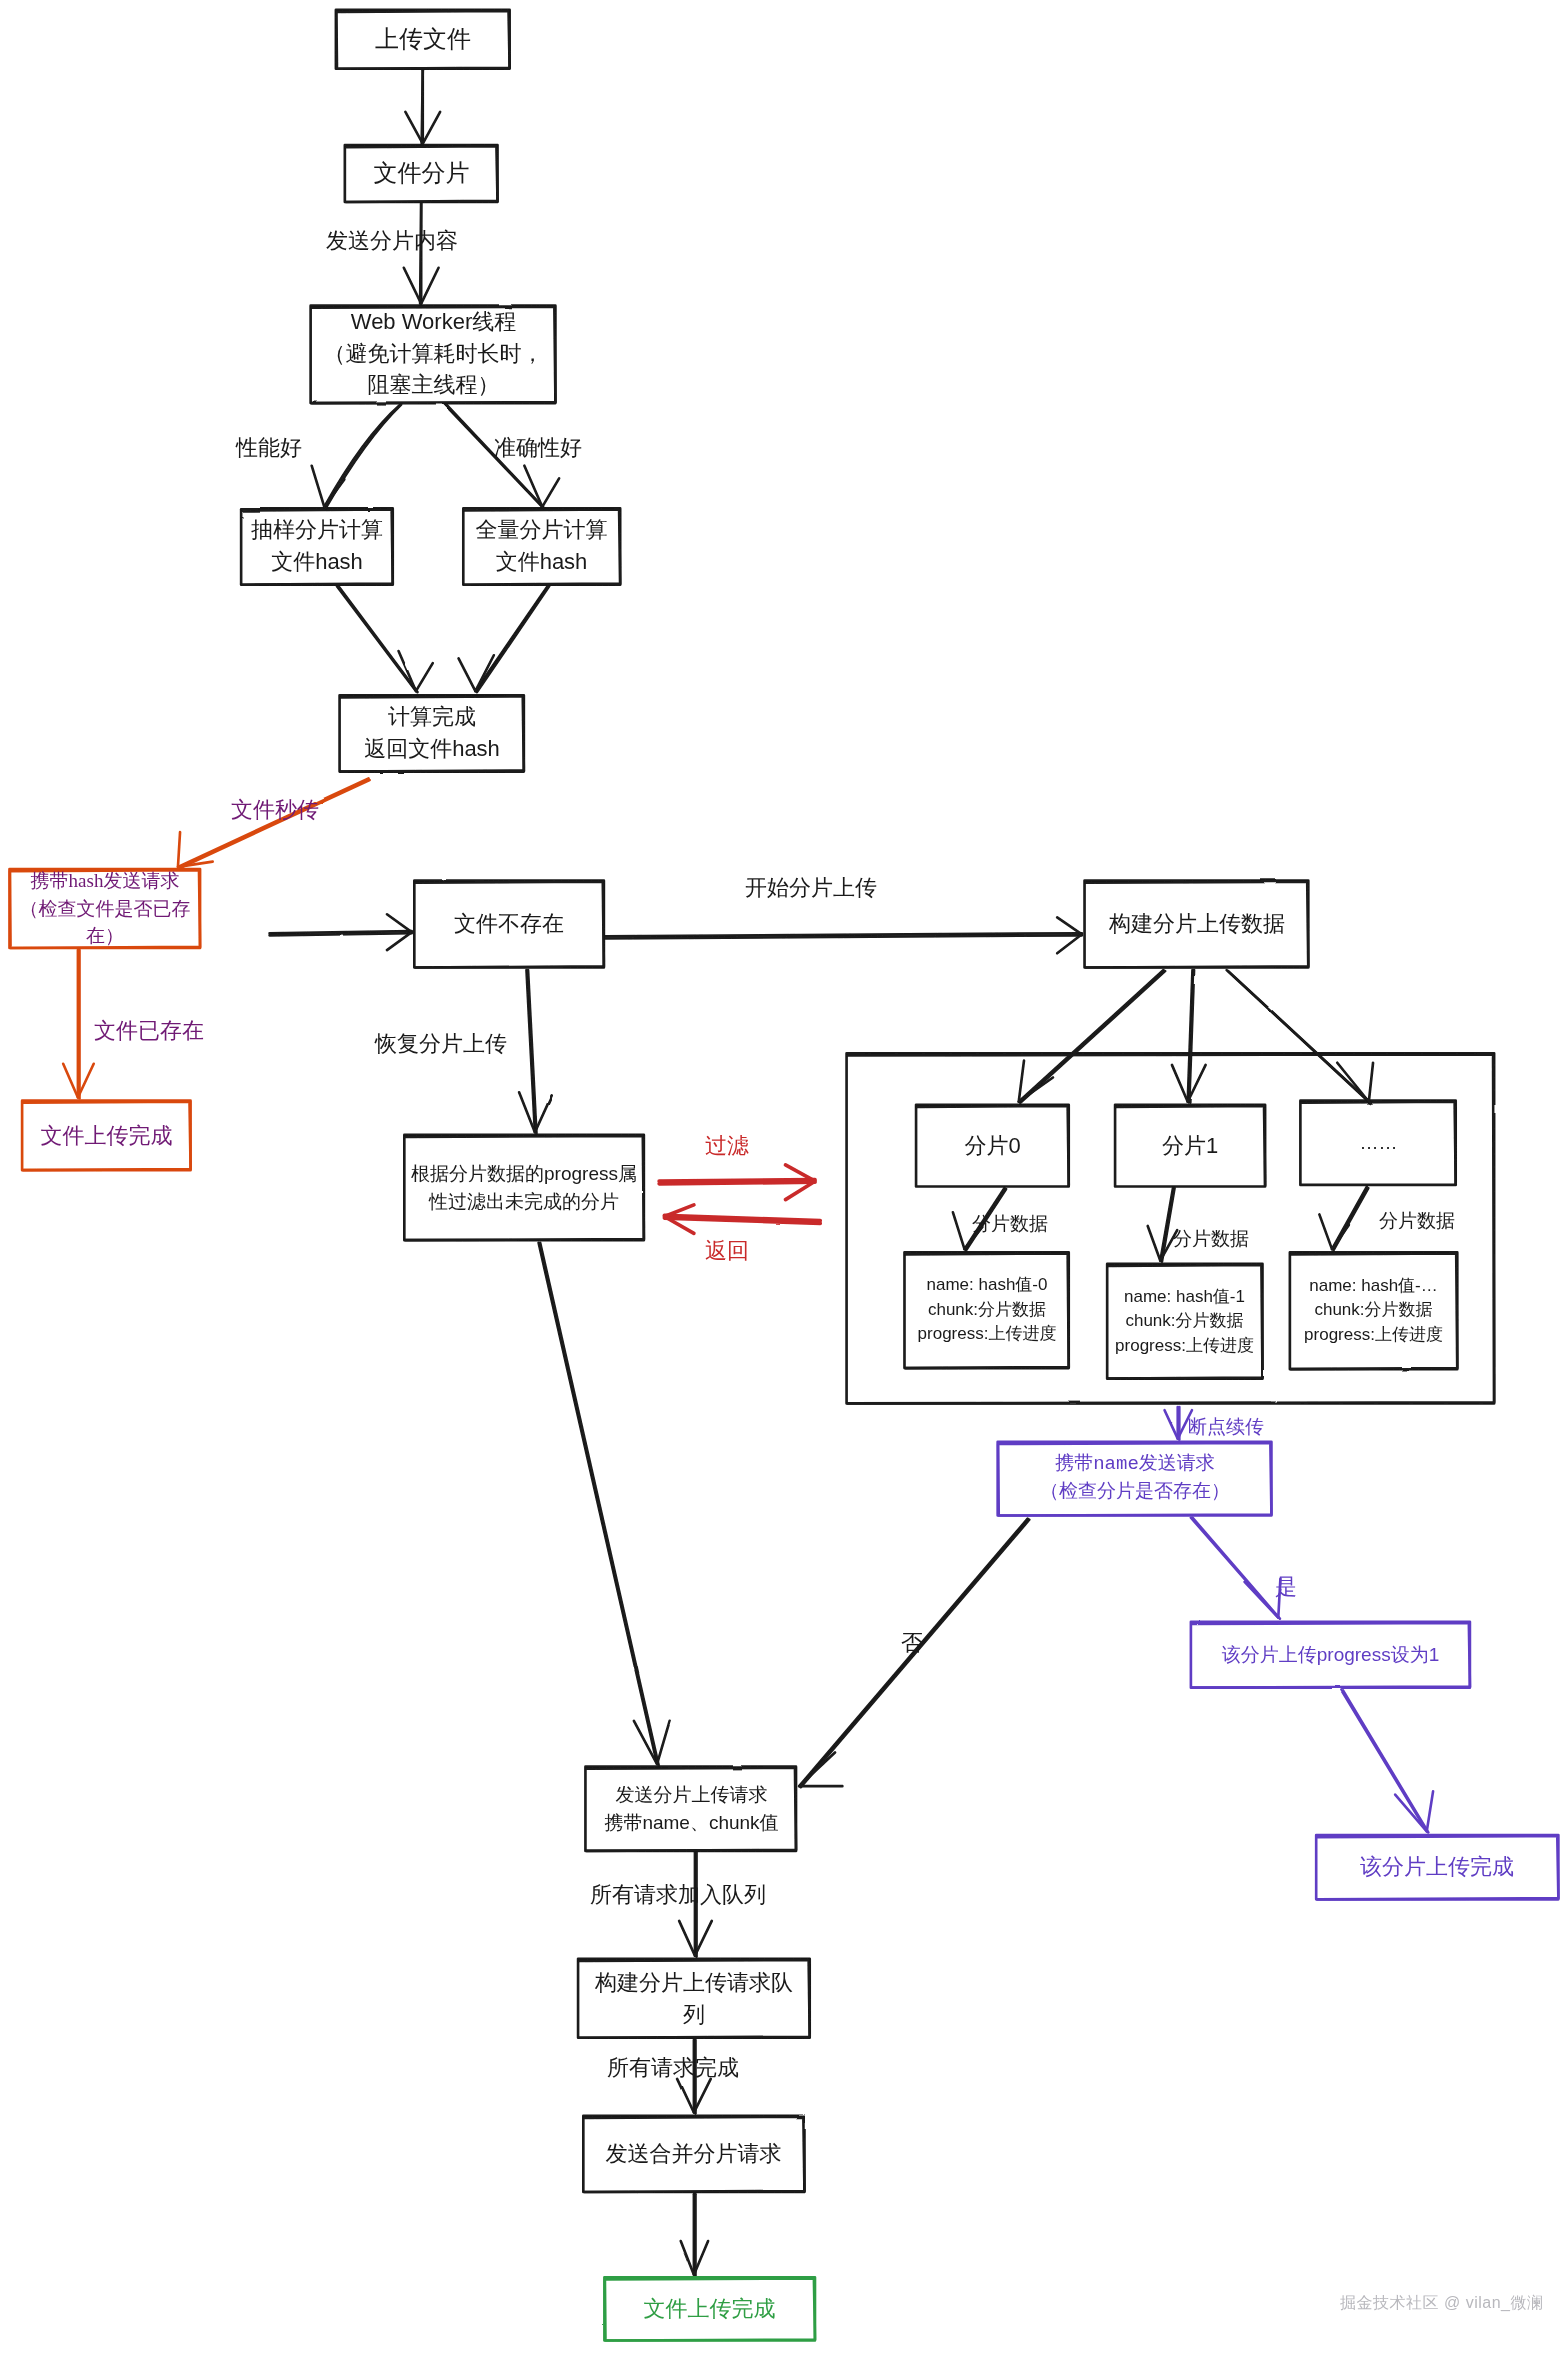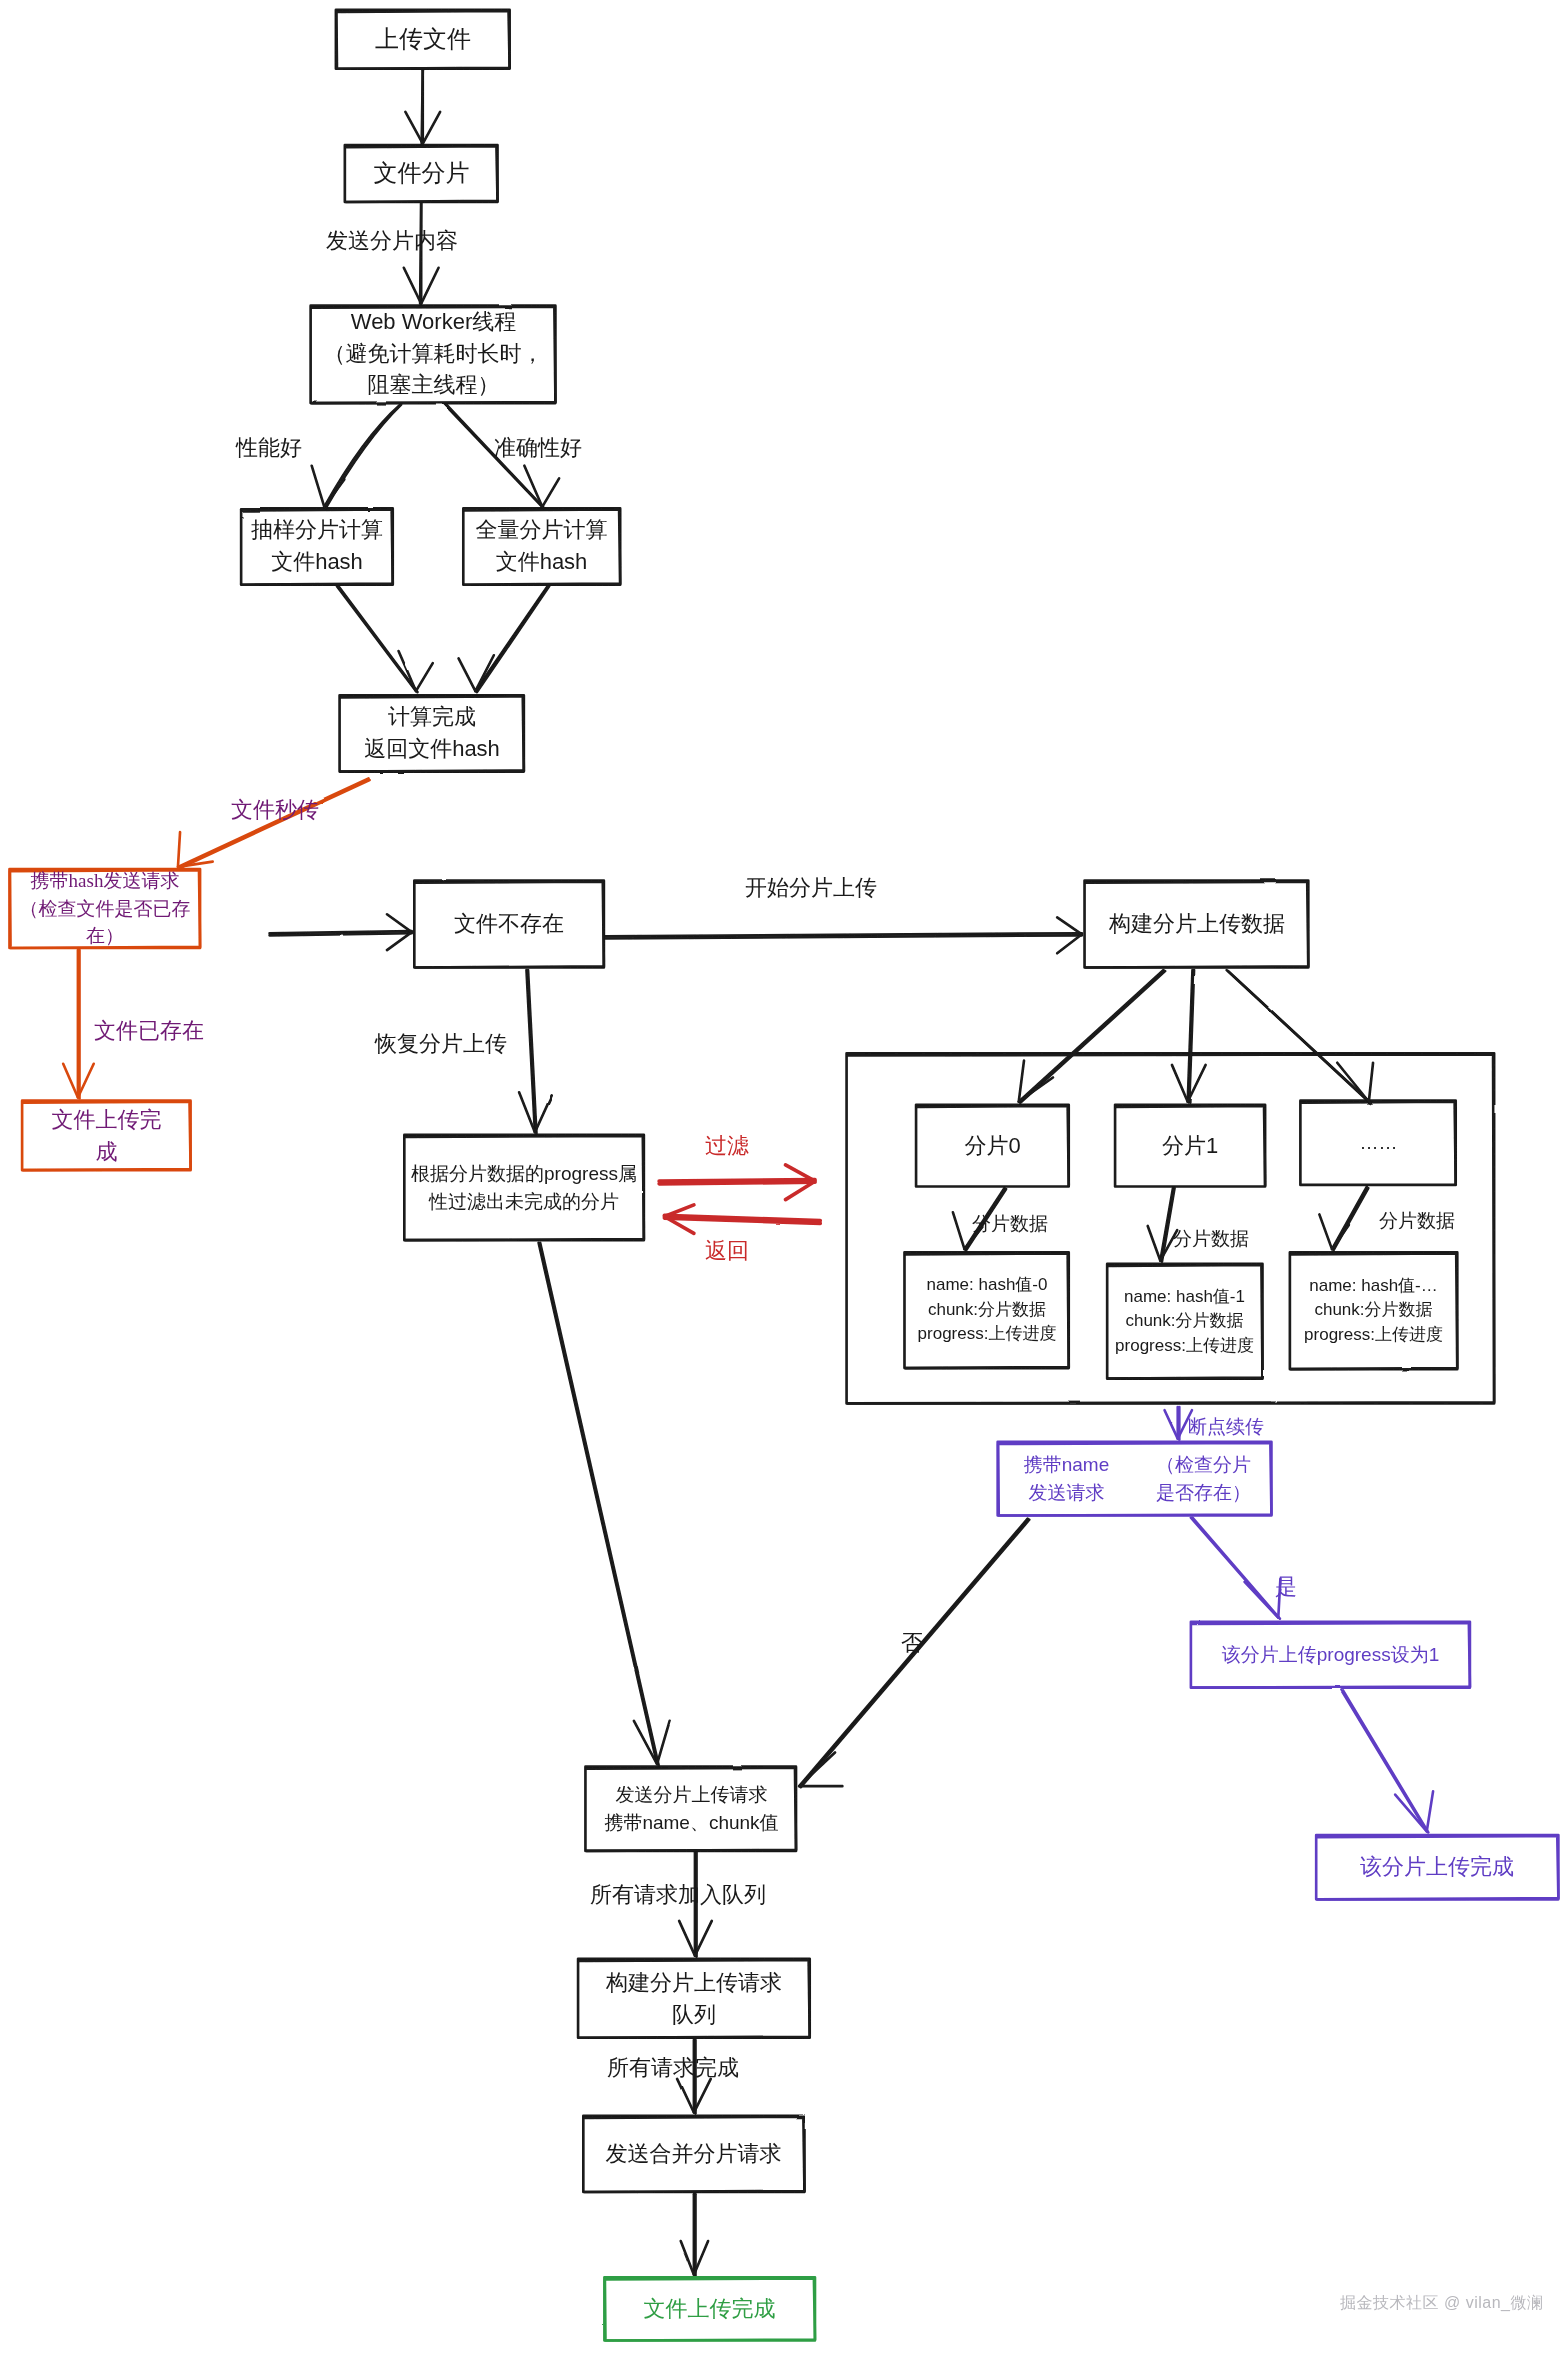--- a/index.html
+++ b/index.html
@@ -1,21 +1,21 @@
 <!DOCTYPE html>
 <html style="font-size:8.4px"><head>
 <meta charset="utf-8">
 <style>
   html,body{margin:0;padding:0;background:#ffffff;}
   body{font-family:"Liberation Sans",sans-serif;}
   #canvas{position:relative;width:1561px;height:2354px;background:#fff;overflow:hidden;}
   svg#wire{position:absolute;left:0;top:0;width:1561px;height:2354px;}
   .nodebox{position:absolute;box-sizing:border-box;display:flex;align-items:center;justify-content:center;
            text-align:center;line-height:1.45;background:transparent;}
-  .nodebox .txt{display:block;width:100%;padding:0 21px;}
+  .nodebox .txt{display:block;width:100%;padding:0 12px;}
   .lbl{position:absolute;white-space:nowrap;}
   .k-black{color:#1a1a1a;}
   .k-orange{color:#701a75;font-family:Liberation Serif, serif;}
   .k-red{color:#c92a2a;}
   .k-purple{color:#5f3dc4;}
   .k-green{color:#2f9e44;}
   .wm{position:absolute;color:#b8b8bd;font-size:16px;letter-spacing:0.5px;}
   .sm{font-size:19px;}
   .md{font-size:22px;}
   .lg{font-size:24px;}
@@ -301,21 +301,21 @@
     <span class="txt">name: hash值-1</span>
     <span class="txt">chunk:分片数据</span>
     <span class="txt">progress:上传进度</span>
   </div>
   <div class="nodebox k-black xs" style="left:1290px;top:1252px;width:167px;height:117px;flex-direction:column;border-radius:21px;">
     <span class="txt">name: hash值-…</span>
     <span class="txt">chunk:分片数据</span>
     <span class="txt">progress:上传进度</span>
   </div>
 
-  <div class="nodebox k-purple sm" style="left:998px;top:1442px;width:274px;height:74px;flex-direction:row;">
+  <div class="nodebox k-purple sm" style="left:998px;top:1442px;width:274px;height:74px;flex-direction:column;font-family:Liberation Mono, monospace;">
     <span class="txt">携带name发送请求</span>
     <span class="txt">（检查分片是否存在）</span>
   </div>
 
   <div class="nodebox k-purple sm" style="left:1191px;top:1622px;width:279px;height:66px">
       <span class="txt">该分片上传progress设为1</span>
     </div>
 
   <div class="nodebox k-purple md" style="left:1316px;top:1835px;width:242px;height:64px">
       <span class="txt">该分片上传完成</span>

